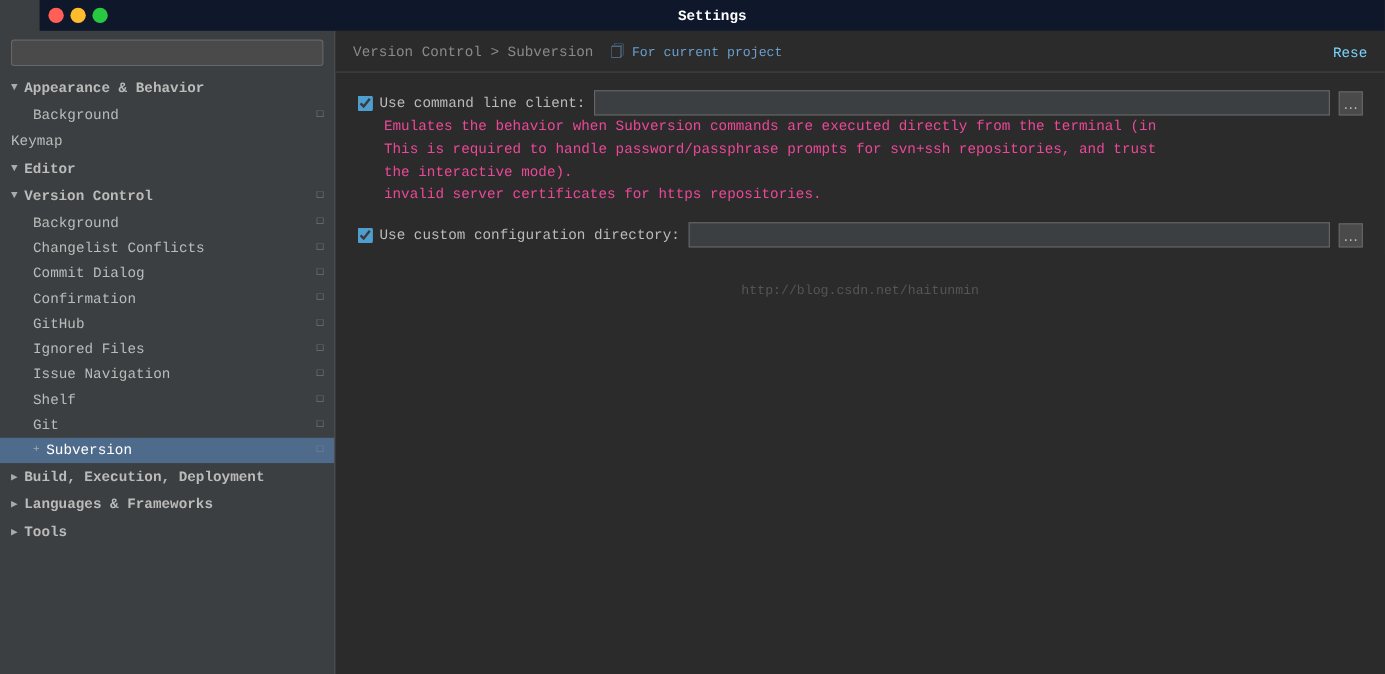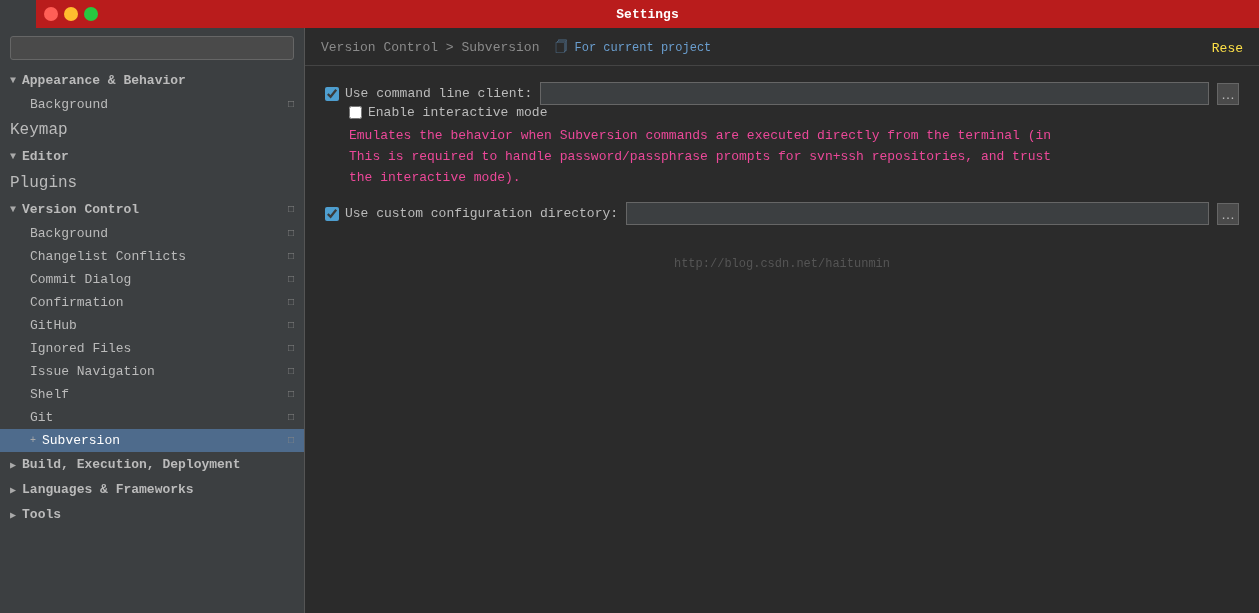--- a/index.html
+++ b/index.html
@@ -7,21 +7,21 @@
       font-family: 'Courier New', Courier, monospace;
       font-size: 13px;
       background: #3c3f41;
       width: 1259px;
       height: 613px;
       overflow: hidden;
     }
 
     
     .title-bar {
-      background: #b91c1c;
+      background: #0f172a;
       height: 28px;
       display: flex;
       align-items: center;
       justify-content: center;
       position: relative;
       margin-left: 36px;
     }
     .title-bar-title {
       color: #fff;
       font-size: 13px;
@@ -77,21 +77,21 @@
     }
 
     .sidebar-item {
       padding: 5px 10px 5px 20px;
       cursor: pointer;
       color: #bbb;
       display: flex;
       align-items: center;
       gap: 6px;
       font-family: 'Courier New', monospace;
-      font-size: 16px;
+      font-size: 13px;
     }
 
     .sidebar-group {
       padding: 5px 10px;
       cursor: pointer;
       color: #bbb;
       display: flex;
       align-items: center;
       gap: 4px;
       font-family: 'Courier New', monospace;
@@ -151,21 +151,21 @@
       font-family: 'Courier New', monospace;
       font-size: 13px;
     }
     .project-scope {
       color: #6a9ecf;
       font-size: 12px;
       margin-left: 8px;
     }
 
     .reset-btn {
-      color: #fde047;
+      color: #7dd3fc;
       background: none;
       border: none;
       cursor: pointer;
       font-family: 'Courier New', monospace;
       font-size: 13px;
     }
 
     .content-body {
       padding: 16px 20px;
       flex: 1;
@@ -277,23 +277,20 @@
 
     <div class="sidebar-item" style="padding-left:10px;">
       <span>Keymap</span>
     </div>
 
     <div class="sidebar-group">
       <span class="expand-icon">▼</span>
       <span>Editor</span>
     </div>
 
-    <div class="sidebar-item" style="padding-left:10px;">
-      <span>Plugins</span>
-    </div>
 
     <div class="sidebar-group">
       <span class="expand-icon">▼</span>
       <span>Version Control</span>
       <span class="sidebar-icon" style="margin-left:auto;">□</span>
     </div>
 
     <div class="sidebar-child">
       <span>Background</span>
       <span class="sidebar-icon">□</span>
@@ -382,29 +379,26 @@
 
       <div class="form-row">
         <label>
           <input type="checkbox" checked="" style="">
           <span>Use command line client:</span>
         </label>
         <input type="text" style="flex: 1 1 0%; background: rgb(60, 63, 65); border: 1px solid rgb(102, 102, 102); color: rgb(187, 187, 187); padding: 3px 6px; font-family: &quot;Courier New&quot;, monospace; font-size: 13px; outline: none;">
         <button class="ellipsis-btn">…</button>
       </div>
 
-      <div class="indent-row">
-        <input type="checkbox" style="">
-        <span>Enable interactive mode</span>
-      </div>
 
       <div class="description-block">
         <div>Emulates the behavior when Subversion commands are executed directly from the terminal (in</div>
         <div>This is required to handle password/passphrase prompts for svn+ssh repositories, and trust</div>
         <div>the interactive mode).</div>
+        <div>invalid server certificates for https repositories.</div>
       </div>
 
       <div class="form-row">
         <label>
           <input type="checkbox" checked="" style="">
           <span>Use custom configuration directory:</span>
         </label>
         <input type="text" style="flex: 1 1 0%; background: rgb(60, 63, 65); border: 1px solid rgb(102, 102, 102); color: rgb(187, 187, 187); padding: 3px 6px; font-family: &quot;Courier New&quot;, monospace; font-size: 13px; outline: none;">
         <button class="ellipsis-btn">…</button>
       </div>

